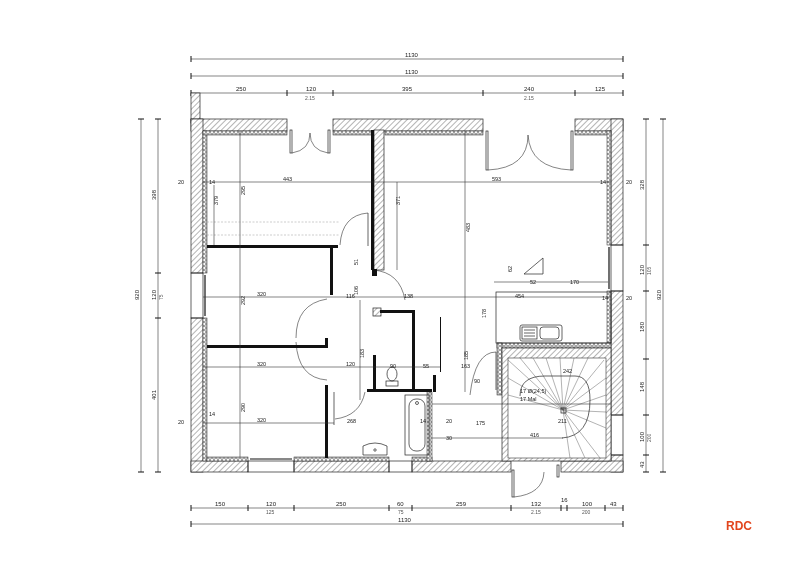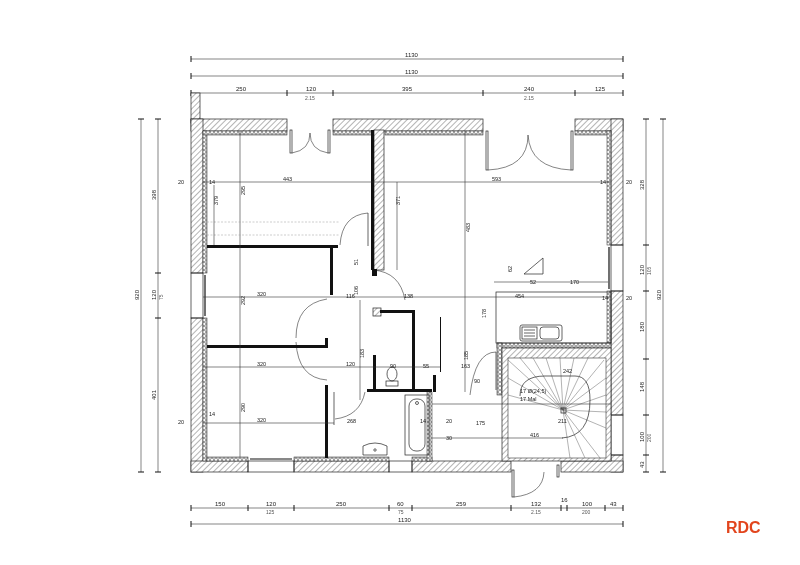--- a/index.html
+++ b/index.html
@@ -9,21 +9,21 @@
   .dim-sub { font-family:"Liberation Sans", sans-serif; font-size:5px; fill:#555; }
   .lbl { font-family:"Liberation Sans", sans-serif; font-size:5.5px; fill:#222; }
   .dline { stroke:#333; stroke-width:0.6; fill:none; }
   .tick { stroke:#111; stroke-width:1; }
   .wall-hatch { fill:url(#hatch); stroke:#222; stroke-width:0.7; }
   .insul { fill:url(#circles); stroke:#222; stroke-width:0.5; }
   .iwall { fill:#111; }
   .thin { stroke:#222; stroke-width:0.7; fill:none; }
   .dash { stroke:#999; stroke-width:0.5; stroke-dasharray:2 1.5; fill:none; }
   .door-arc { stroke:#333; stroke-width:0.6; fill:none; }
-  #rdc { position:absolute; left:726px; top:519px; font-weight:bold; font-size:16px;text-align:center; }
+  #rdc { position:absolute; left:726px; top:519px; font-weight:bold; font-size:12px;text-align:center; }
 </style>
 </head>
 <body>
 
 <svg id="plan" viewBox="0 0 800 565" xmlns="http://www.w3.org/2000/svg">
   <defs>
     <pattern id="hatch" width="4" height="4" patternUnits="userSpaceOnUse" patternTransform="rotate(45)">
       <rect width="4" height="4" fill="#fff"></rect>
       <line x1="0" y1="0" x2="0" y2="4" stroke="#444" stroke-width="0.8"></line>
     </pattern>

